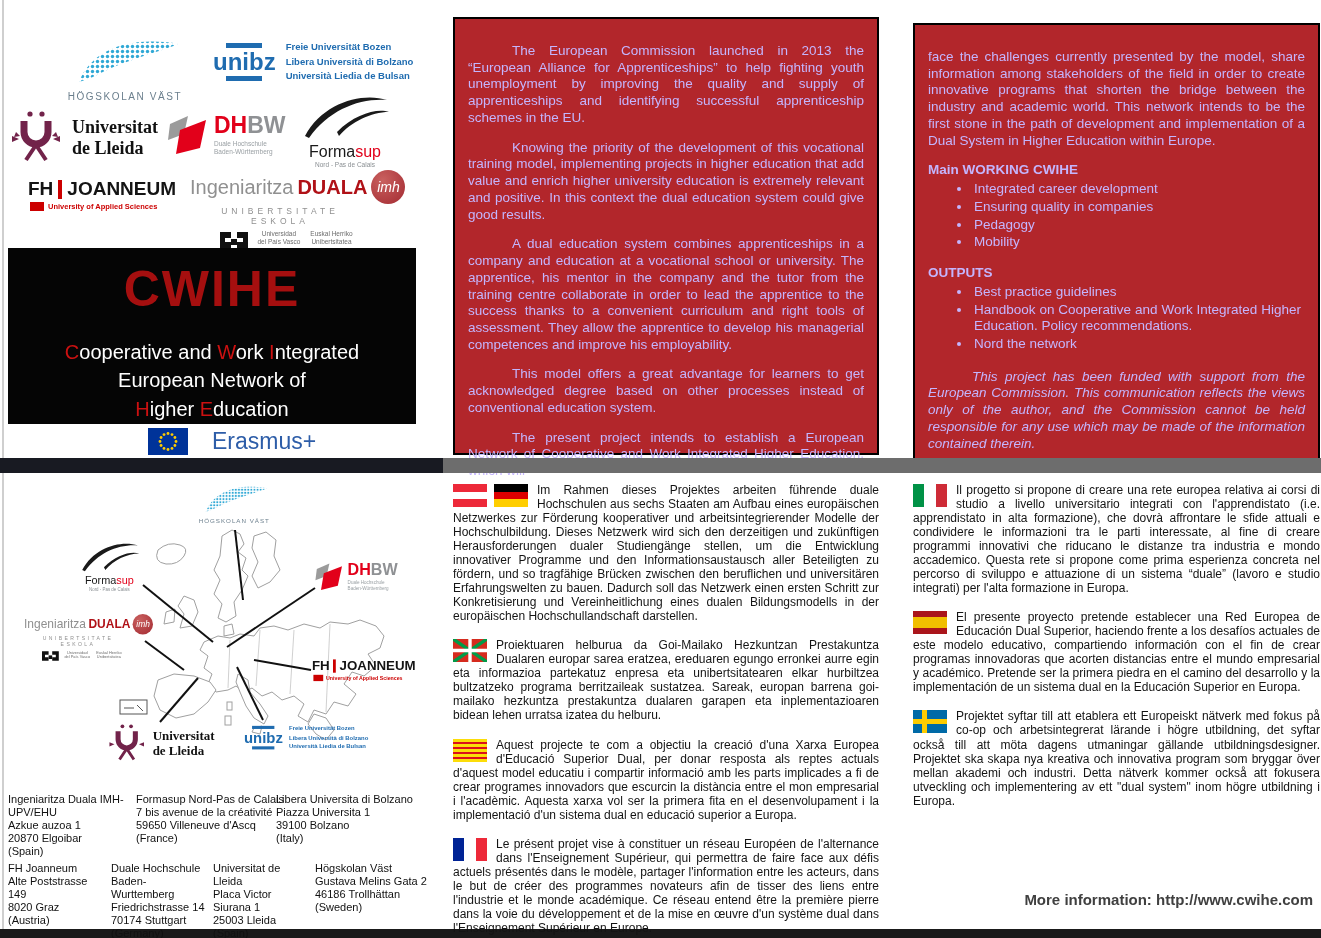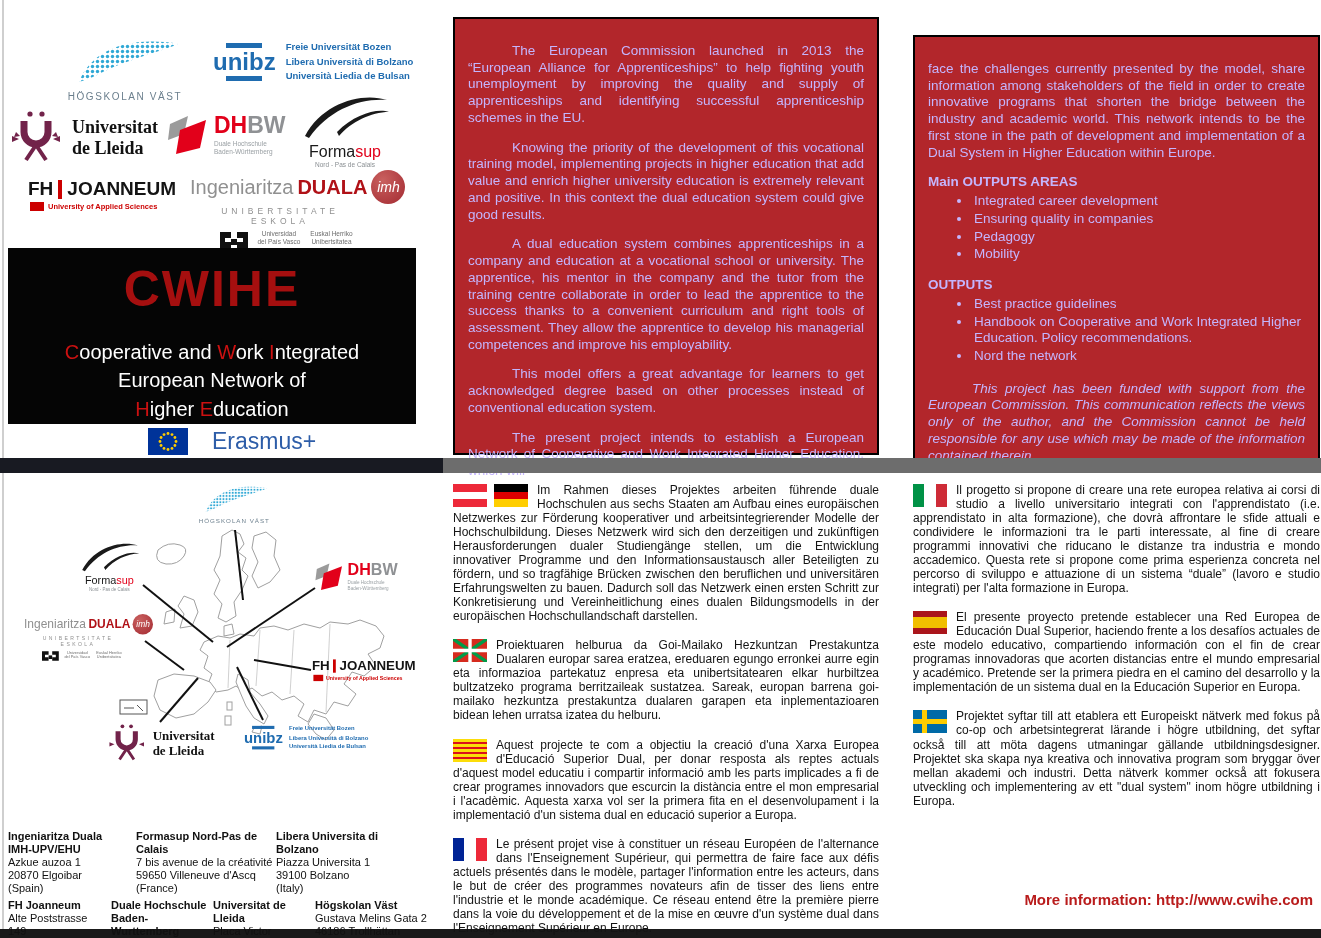--- a/index.html
+++ b/index.html
@@ -73,38 +73,38 @@
   .upv{display:flex;align-items:flex-start;gap:6px;margin-top:4px;justify-content:center;width:190px;}
   .upv-cols{display:flex;gap:10px;font-size:6.5px;color:#6d6d6d;line-height:1.3;text-align:center;}
 
   .mini{position:absolute;transform-origin:top left;}
 
   
   .map-wrap{position:absolute;left:8px;top:478px;width:435px;height:312px;}
   .map-wrap svg.map{position:absolute;left:0;top:0;}
 
   .addr{position:absolute;font-size:11px;line-height:1.18;}
-  .addr .addr-name{font-weight:bold;margin-top:37px;}
+  .addr .addr-name{font-weight:normal;}
 
   .lang-col{position:absolute;font-size:12px;line-height:1.17;text-align:justify;color:#141414;}
   .lang-block{margin-bottom:15px;overflow:hidden;}
   .lang-flags{float:left;margin:1px 9px 2px 0;display:flex;gap:7px;}
   .flag{display:inline-block;width:34px;height:23px;}
   .flag-austria{background:linear-gradient(180deg,#ed2939 0 33.3%,#fff 33.3% 66.6%,#ed2939 66.6% 100%);}
   .flag-germany{background:linear-gradient(180deg,#000 0 33.3%,#dd0000 33.3% 66.6%,#ffce00 66.6% 100%);}
   .flag-france{background:linear-gradient(90deg,#002395 0 33.3%,#fff 33.3% 66.6%,#ed2939 66.6% 100%);}
   .flag-italy{background:linear-gradient(90deg,#009246 0 33.3%,#fff 33.3% 66.6%,#ce2b37 66.6% 100%);}
   .flag-spain{background:linear-gradient(180deg,#aa151b 0 25%,#f1bf00 25% 75%,#aa151b 75% 100%);}
   .flag-catalonia{background:linear-gradient(180deg,#fcdd09 0 11.1%,#da121a 11.1% 22.2%,#fcdd09 22.2% 33.3%,#da121a 33.3% 44.4%,#fcdd09 44.4% 55.5%,#da121a 55.5% 66.6%,#fcdd09 66.6% 77.7%,#da121a 77.7% 88.8%,#fcdd09 88.8% 100%);}
   .flag-sweden{background:#006aa7;position:relative;overflow:hidden;}
   .flag-sweden::before{content:"";position:absolute;left:0;top:9px;width:34px;height:5px;background:#fecc00;}
   .flag-sweden::after{content:"";position:absolute;left:9px;top:0;width:5px;height:23px;background:#fecc00;}
 
   .more-info{position:absolute;left:913px;top:891px;width:400px;text-align:right;
-             font-weight:bold;font-size:15px;color:#b91c1c;}
+             font-weight:bold;font-size:15px;color:#404040;}
 </style>
 </head>
 <body>
 
 <div id="page">
   <div class="left-edge"></div>
 
   <div style="position:absolute;left:8px;top:8px;width:435px;height:450px;">
 
     <div class="logo hv-logo" style="left:52px;top:26px;">
@@ -241,23 +241,23 @@
   </div>
 
   <div class="red-panel" style="left:453px;top:17px;width:426px;height:438px;">
     <p class="indent">The European Commission launched in 2013 the “European Alliance for Apprenticeships” to help fighting youth unemployment by improving the quality and supply of apprenticeships and identifying successful apprenticeship schemes in the EU.</p>
     <p class="indent">Knowing the priority of the development of this vocational training model, implementing projects in higher education that add value and enrich higher university education is extremely relevant and positive. In this context the dual education system could give good results.</p>
     <p class="indent">A dual education system combines apprenticeships in a company and education at a vocational school or university. The apprentice, his mentor in the company and the tutor from the training centre collaborate in order to lead the apprentice to the success thanks to a convenient curriculum and right tools of assessment. They allow the apprentice to develop his managerial competences and improve his employability.</p>
     <p class="indent">This model offers a great advantage for learners to get acknowledged degree based on other processes instead of conventional education system.</p>
     <p class="indent">The present project intends to establish a European Network of Cooperative and Work Integrated Higher Education, which will</p>
   </div>
 
-  <div class="red-panel" style="left:913px;top:35px;width:407px;height:438px;">
+  <div class="red-panel" style="left:913px;top:23px;width:407px;height:438px;">
     <p>face the challenges currently presented by the model, share information among stakeholders of the field in order to create innovative programs that shorten the bridge between the industry and academic world. This network intends to be the first stone in the path of development and implementation of a Dual System in Higher Education within Europe.</p>
-    <div class="list-title">Main OUTPUTS AREAS</div>
+    <div class="list-title">Main WORKING CWIHE</div>
     <ul>
       <li>Integrated career development</li>
       <li>Ensuring quality in companies</li>
       <li>Pedagogy</li>
       <li>Mobility</li>
     </ul>
     <div class="list-title" style="margin-top:14px;">OUTPUTS</div>
     <ul>
       <li>Best practice guidelines</li>
       <li>Handbook on Cooperative and Work Integrated Higher Education. Policy recommendations.</li>

